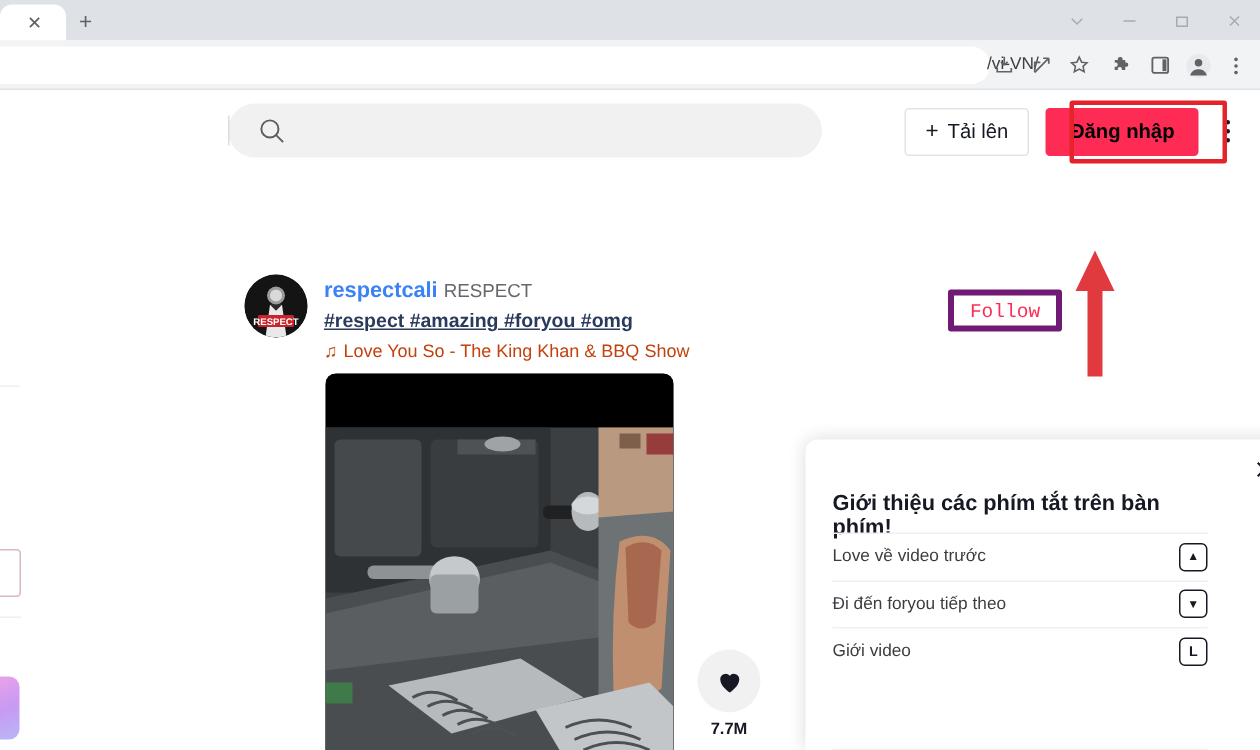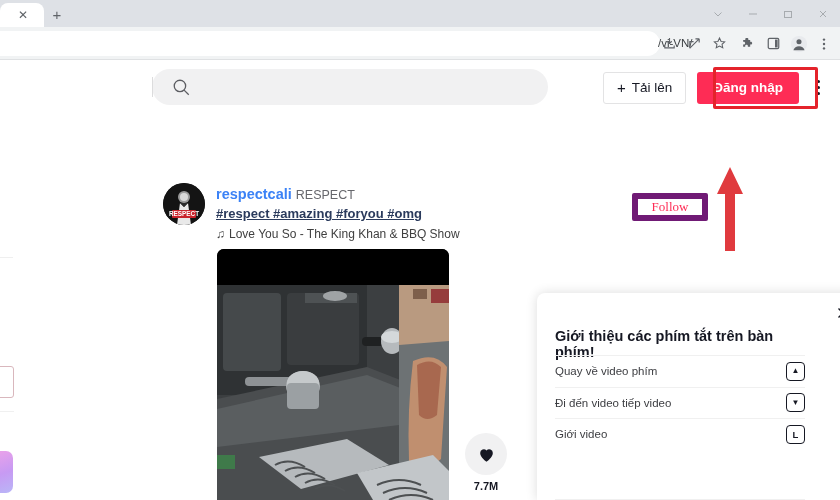--- a/index.html
+++ b/index.html
@@ -102,21 +102,21 @@
   }
   .btn-upload {
     display:flex; align-items:center; gap:6px; height:32px; padding:0 13px;
     border:1px solid #e3e3e4; border-radius:3px; background:#fff;
     font-size:13.5px; color:#161823; cursor:pointer;
     font-family:"Liberation Sans", sans-serif;
   }
   .btn-upload .plus { font-size:15px; line-height:1; color:#161823; }
   .btn-login {
     height:32px; min-width:94px; padding:0 16px;
-    border:0; border-radius:3px; background:#fe2c55; color:#ffffff;
+    border:0; border-radius:3px; background:#fe2c55; color:#000000;
     font-size:13.5px; font-weight:bold; cursor:pointer;
     font-family:"Liberation Sans", sans-serif;
   }
   .login-highlight {
     position:absolute; right:22px; top:6px; width:105px; height:42px;
     border:3px solid #e4232b; border-radius:2px; pointer-events:none;
   }
   .kebab {
     width:16px; height:26px; display:flex; flex-direction:column;
     align-items:center; justify-content:center; gap:3px; cursor:pointer;
@@ -136,29 +136,29 @@
 
   .author-line { position:absolute; left:216px; top:72px; white-space:nowrap; }
   .author-name { font-size:14.5px; font-weight:bold; color:#3b82f6; }
   .author-sub { font-size:12.5px; color:#66676c; margin-left:4px; }
   .tags {
     position:absolute; left:216px; top:93px; font-size:13px;
     color:#2a3a5c; font-weight:bold; white-space:nowrap;text-decoration:underline;
   }
   .music {
     position:absolute; left:216px; top:114px; font-size:12px;
-    color:#404040; white-space:nowrap;
+    color:#c2410c; white-space:nowrap;
   }
   .music .note { margin-right:4px; }
 
   .follow-btn {
     position:absolute; left:632px; top:80px; width:76px; height:28px;
-    border:6px solid #701a75; border-radius:2px; background:#fff;
+    border:4px solid #701a75; border-radius:2px; background:#fff;
     color:#fe2c55; font-size:13px; cursor:pointer;
-    font-family:Liberation Serif, serif;
+    font-family:Liberation Mono, monospace;
   }
 
   
   .video {
     position:absolute; left:217px; top:136px; width:232px; height:251px;
     border-radius:7px 7px 0 0; overflow:hidden; background:#000;
   }
   .video svg { display:block; }
 
   
@@ -420,25 +420,25 @@
 
     <div class="kbpanel">
       <div class="kb-close">
         <svg width="14" height="14" viewBox="0 0 14 14">
             <path d="M2.5 2.5 L11.5 11.5 M11.5 2.5 L2.5 11.5" stroke="#161823" stroke-width="1.4"></path>
           </svg>
       </div>
       <div class="kb-title">Giới thiệu các phím tắt trên bàn phím!</div>
       <div class="kb-list">
         <div class="kb-row">
-          <span class="kb-label">Quay về video phím</span>
+          <span class="kb-label">Love về video trước</span>
           <span class="kb-key glyph">▲</span>
         </div>
         <div class="kb-row">
-          <span class="kb-label">Đi đến video tiếp video</span>
+          <span class="kb-label">Đi đến foryou tiếp theo</span>
           <span class="kb-key glyph">▼</span>
         </div>
         <div class="kb-row">
           <span class="kb-label">Giới video</span>
           <span class="kb-key">L</span>
         </div>
       </div>
       <div class="kb-foot"></div>
     </div>
 

